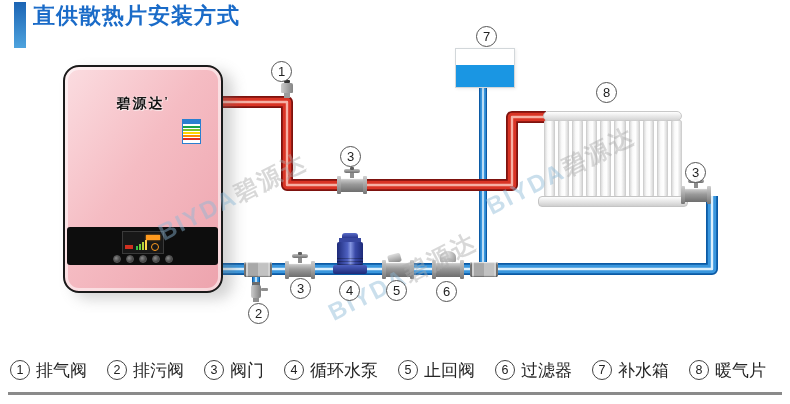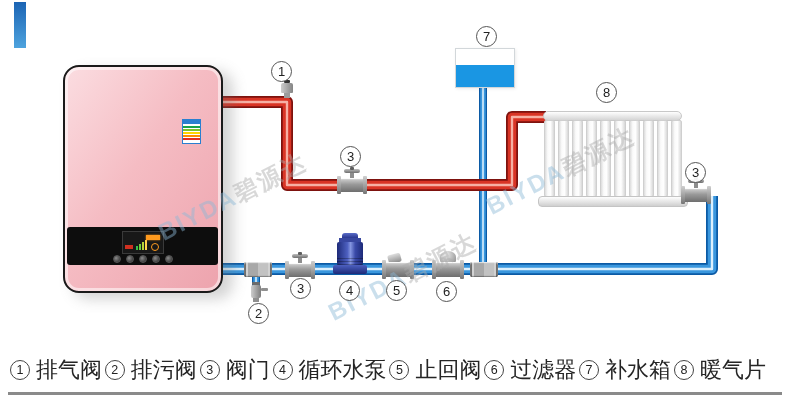--- a/index.html
+++ b/index.html
@@ -120,29 +120,30 @@
   .wm{position:absolute;z-index:4;white-space:nowrap;transform:rotate(-27deg);
     transform-origin:left center;opacity:.45;pointer-events:none;font-weight:bold;}
   .wm-latin{font-size:24px;color:#8cb9d7;letter-spacing:2px;}
   .wm-cjk{font-size:24px;color:#ababab;letter-spacing:2px;}
   
   .legend{position:absolute;left:0;right:0;top:357px;height:26px;z-index:6;display:flex;
     justify-content:space-between;align-items:center;padding:0 24px 0 10px;}
   .lg-item{display:flex;align-items:center;gap:6px;}
   .lg-num{display:inline-block;width:18px;height:18px;border:1.2px solid #444;border-radius:50%;
     text-align:center;line-height:18px;font-size:12.5px;color:#222;box-sizing:content-box;}
-  .lg-label{font-size:22px;color:#252525;}
+  .lg-label{font-size:17px;color:#252525;}
   .divider{position:absolute;left:8px;right:8px;top:392px;height:2.5px;background:#8a8a8a;z-index:6;}
 </style>
 </head>
 <body>
 
 <div class="stage">
 
   <div class="accent-bar"></div>
+  <h1 class="title">直供散热片安装方式</h1>
 
   <svg class="pipes" width="790" height="404" viewBox="0 0 790 404">
     <g>
       <polyline points="483,82 483,269" fill="none" stroke="#0b5aa5" stroke-width="8"></polyline>
       <polyline points="483,82 483,269" fill="none" stroke="#3a97de" stroke-width="5.5"></polyline>
       <polyline points="483,82 483,269" fill="none" stroke="#dcf0fd" stroke-width="1.6"></polyline>
     </g>
     <g>
       <polyline points="256,271 256,297" fill="none" stroke="#0b5aa5" stroke-width="8"></polyline>
       <polyline points="256,271 256,297" fill="none" stroke="#3a97de" stroke-width="5.5"></polyline>
@@ -224,20 +225,23 @@
     <i class="cv-cap"></i>
     <i class="cv-body"></i>
   </div>
 
   <div class="comp filterc" style="left:434px;top:251px">
     <i class="f-dome"></i>
     <i class="f-body"></i>
   </div>
 
   <div class="heater">
+    <div class="brand">
+      <span>碧源达</span><span class="brand-mark">’</span>
+    </div>
     <div class="energy"></div>
     <div class="panel">
       <div class="screen">
         <span class="scr-red"></span>
         <span class="scr-bars">
             <i></i>
             <i></i>
             <i></i>
             <i></i>
           </span>

